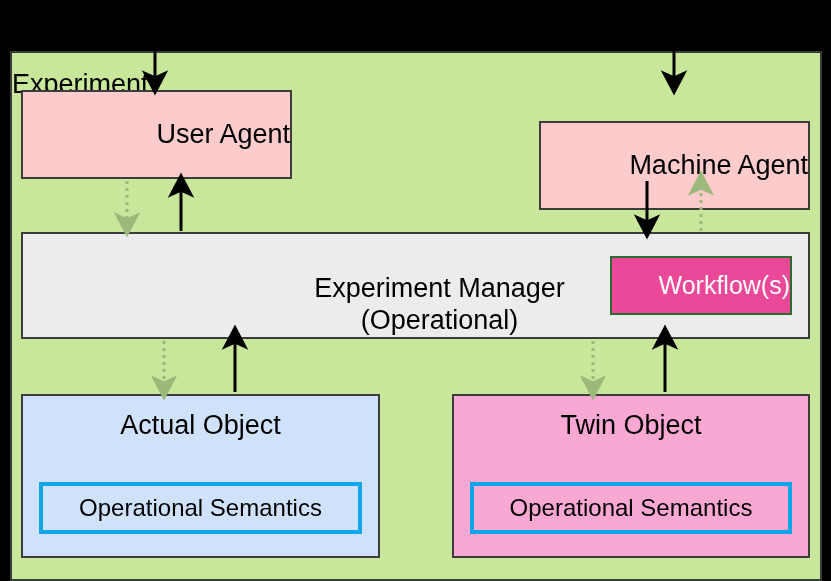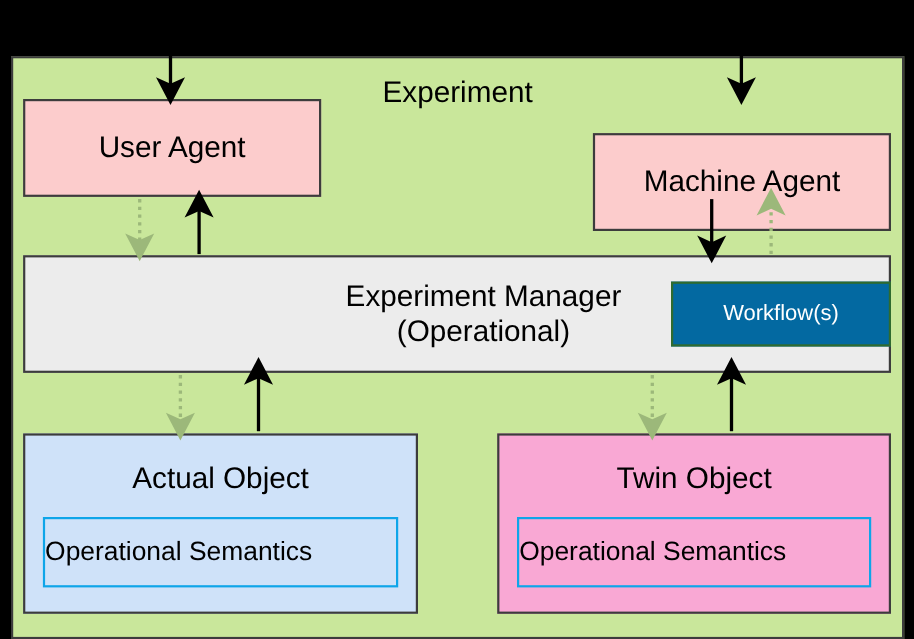--- a/index.html
+++ b/index.html
@@ -9,38 +9,38 @@
     background:#000000;
     font-family:"Liberation Sans", sans-serif;
     overflow:hidden;
   }
   .node{
     position:absolute;
     box-sizing:border-box;
     border:2px solid #3c3c3c;
     display:flex;
     align-items:center;
-    justify-content:center;
+    justify-content:flex-end;
     text-align:center;
     color:#000;
     line-height:1.18;
   }
 
   
   #experiment-container{
     left:10px; top:51px; width:812px; height:530px;
     background:#c9e79b;
     border:2px solid #3c3c3c;
     align-items:flex-start;
     justify-content:center;
   }
   #experiment-title{
     position:absolute;
     left:0; right:0; top:16px;
-    text-align:center;
+    text-align:left;
     font-size:27px;
     color:#000;
   }
 
   
   .agent-box{
     background:#fccccc;
     font-size:27px;
     width:271px; height:89px;
   }
@@ -52,52 +52,52 @@
     left:21px; top:232px; width:789px; height:107px;
     background:#ececec;
     font-size:27px;
     flex-direction:column;
     padding-left:48px;
   }
   #experiment-manager .mgr-line{ display:block; }
 
   
   #workflow-box{
-    left:610px; top:256px; width:200px; height:59px;
-    background:#0369a1;
+    left:610px; top:256px; width:182px; height:59px;
+    background:#ec4899;
     border:2px solid #2f6b2f;
     color:#ffffff;
-    font-size:20px;
+    font-size:25px;
   }
 
   
   .object-box{
     flex-direction:column;
     justify-content:flex-start;
-    padding-top:24px;
+    padding-top:14px;
     font-size:27px;
     height:164px;
   }
   #actual-object{
     left:21px; top:394px; width:359px;
     background:#cfe2f9;
   }
   #twin-object{
     left:452px; top:394px; width:358px;
     background:#f9a8d4;
   }
   .semantics-box{
     position:absolute;
     box-sizing:border-box;
     left:16px; right:16px; bottom:22px;
-    height:64px;
-    border:2px solid #0ea5e9;
+    height:52px;
+    border:4px solid #0ea5e9;
     display:flex;
     align-items:center;
-    justify-content:flex-start;
+    justify-content:center;
     font-size:24px;
     background:transparent;
   }
 
   
   #arrow-layer{
     position:absolute;
     left:0;top:0;width:831px;height:581px;
     pointer-events:none;
   }

